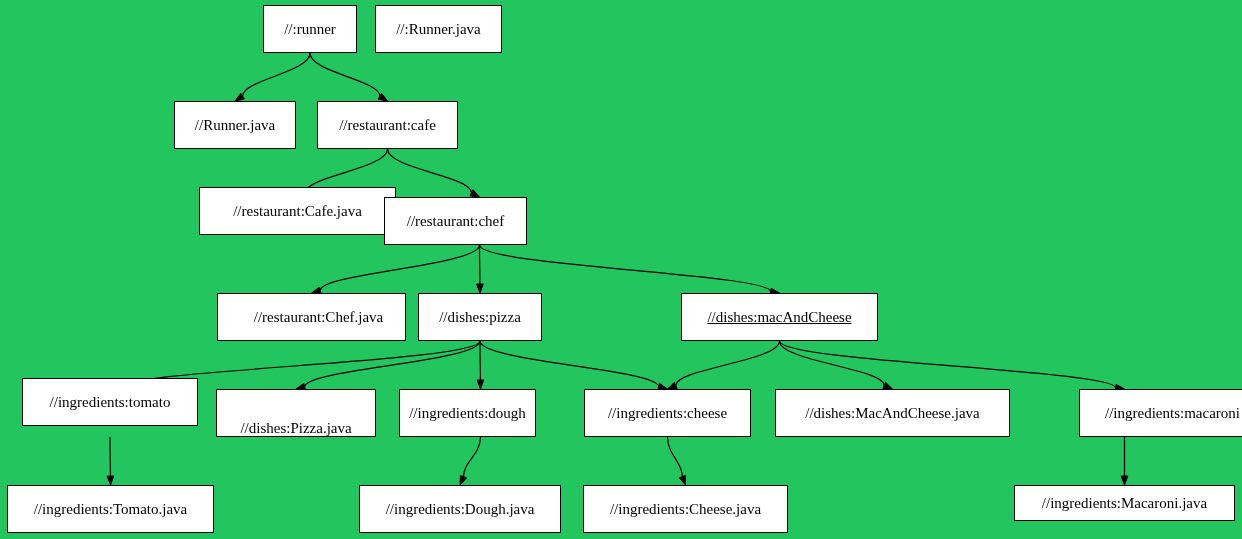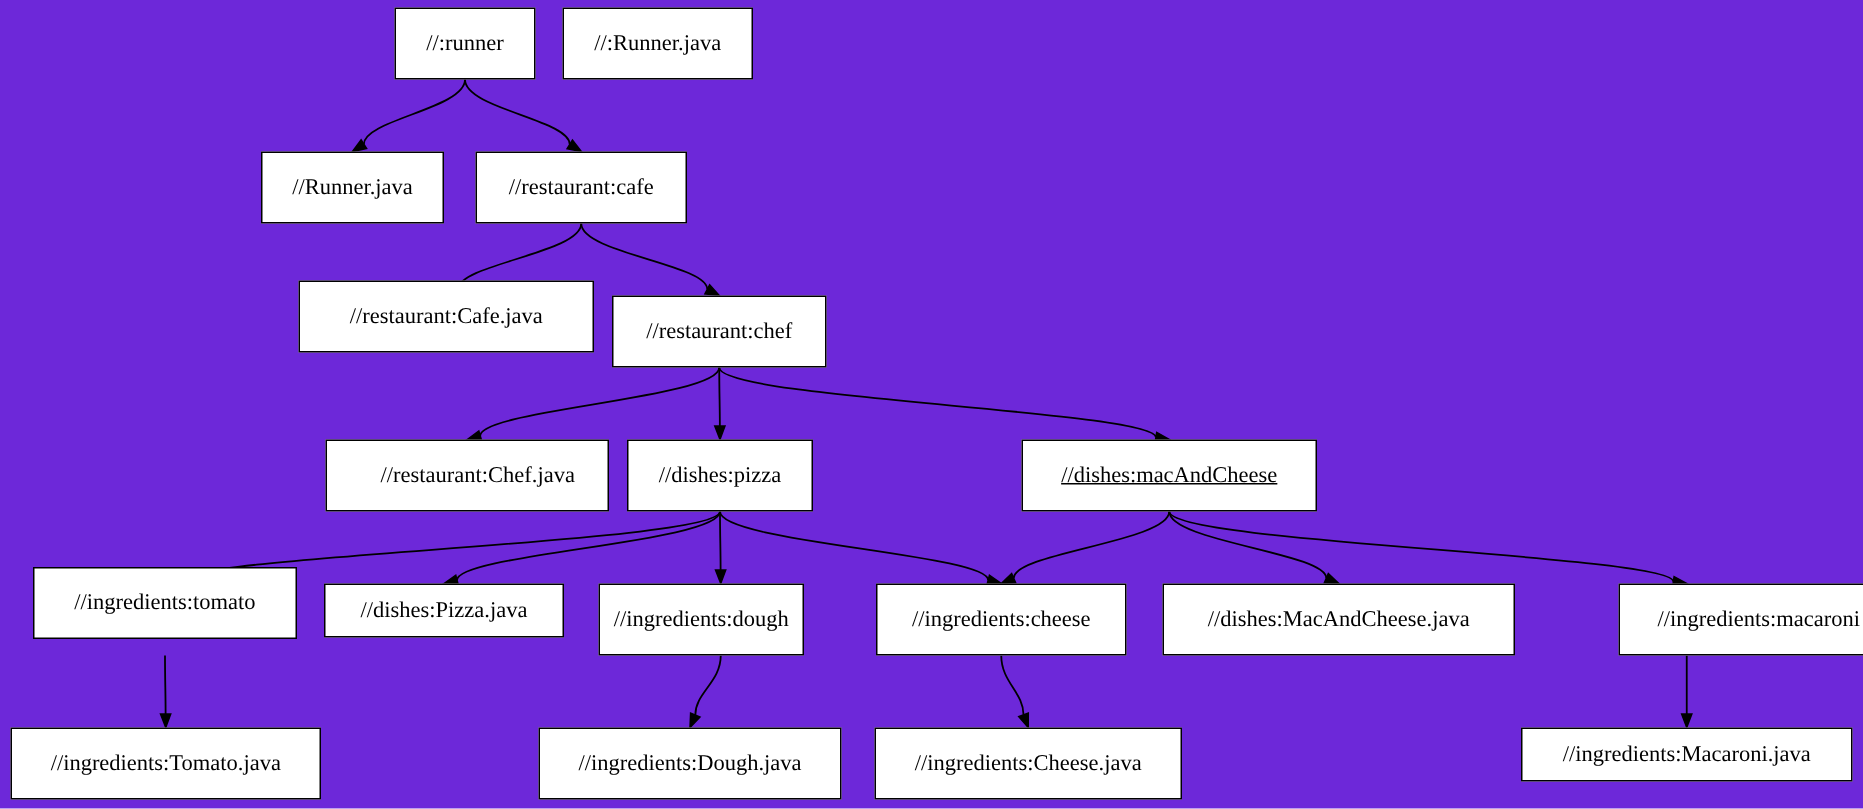--- a/index.html
+++ b/index.html
@@ -4,21 +4,21 @@
 <style>
   html, body {
     margin: 0;
     padding: 0;
     background: #ffffff;
   }
   #canvas {
     position: relative;
     width: 1242px;
     height: 539px;
-    background: #6d28d9;
+    background: #22c55e;
     font-family: "Liberation Serif", "DejaVu Serif", serif;
     overflow: hidden;
   }
   .node {
     position: absolute;
     box-sizing: border-box;
     border: 1px solid #000000;
     background: #ffffff;
     color: #000000;
     font-size: 15px;
@@ -100,36 +100,36 @@
       </div>
       <div class="node" style="left: 174px; top: 101px; width: 122px; height: 48px;">
         <span>//Runner.java</span>
       </div>
       <div class="node" style="left: 317px; top: 101px; width: 141px; height: 48px;">
         <span>//restaurant:cafe</span>
       </div>
       <div class="node" style="left: 199px; top: 187px; width: 197px; height: 48px;">
         <span>//restaurant:Cafe.java</span>
       </div>
-      <div class="node" style="left: 408px; top: 197px; width: 143px; height: 48px; text-align: right;">
+      <div class="node" style="left: 384px; top: 197px; width: 143px; height: 48px; text-align: right;">
         <span>//restaurant:chef</span>
       </div>
       <div class="node" style="left: 217px; top: 293px; width: 189px; height: 48px; padding-left: 14px;">
         <span>//restaurant:Chef.java</span>
       </div>
       <div class="node" style="left: 418px; top: 293px; width: 124px; height: 48px;">
         <span>//dishes:pizza</span>
       </div>
       <div class="node" style="left: 681px; top: 293px; width: 197px; height: 48px; text-decoration: underline;">
         <span>//dishes:macAndCheese</span>
       </div>
       <div class="node" style="left: 22px; top: 378px; width: 176px; height: 48px;">
         <span>//ingredients:tomato</span>
       </div>
-      <div class="node" style="left: 216px; top: 389px; width: 160px; height: 36px;">
+      <div class="node" style="left: 216px; top: 389px; width: 160px; height: 48px; align-items: flex-end;">
         <span>//dishes:Pizza.java</span>
       </div>
       <div class="node" style="left: 399px; top: 389px; width: 137px; height: 48px;">
         <span>//ingredients:dough</span>
       </div>
       <div class="node" style="left: 584px; top: 389px; width: 167px; height: 48px;">
         <span>//ingredients:cheese</span>
       </div>
       <div class="node" style="left: 775px; top: 389px; width: 235px; height: 48px;">
         <span>//dishes:MacAndCheese.java</span>

